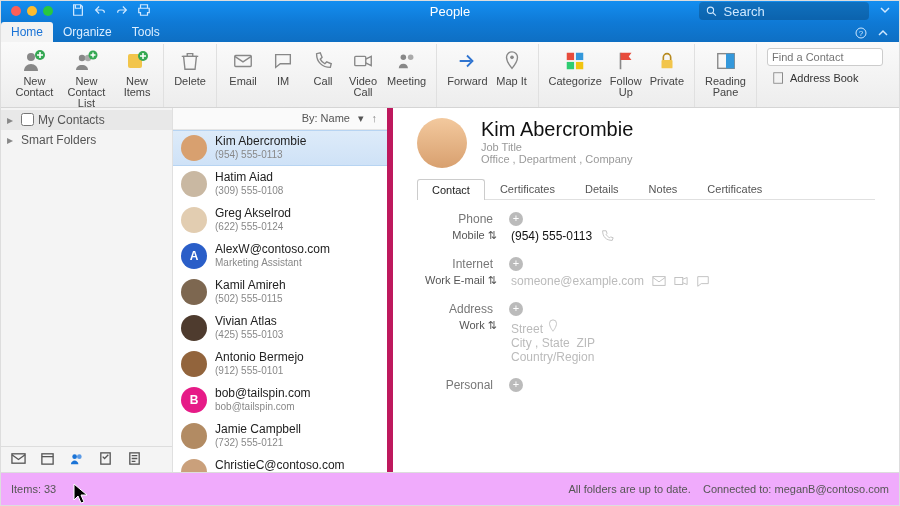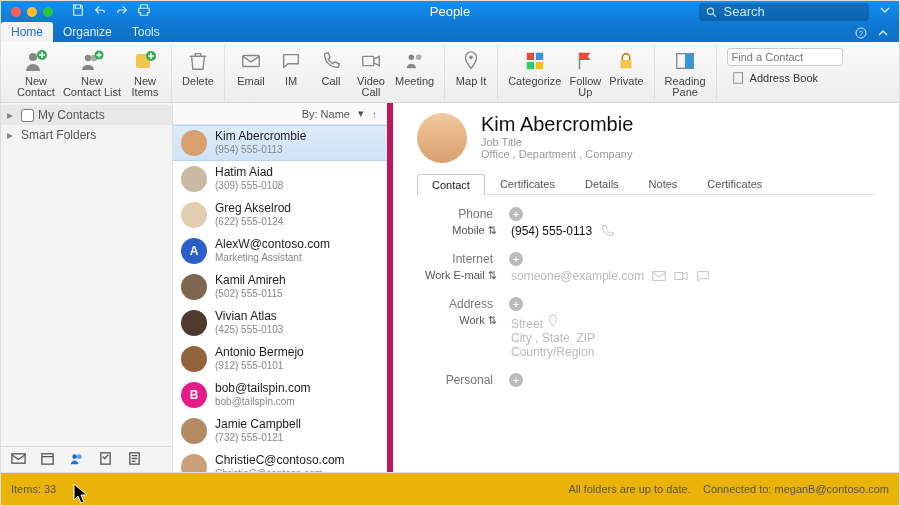--- a/index.html
+++ b/index.html
@@ -62,21 +62,21 @@
   .dsections { margin-top:12px; font-size:12px; }
   .dsection { margin-bottom:14px; }
   .dsec-head { display:flex; align-items:center; gap:6px; color:#888; }
   .dsec-head .name { font-weight:500; color:#777; width:86px; text-align:right; padding-right:10px; }
   .plus { width:14px; height:14px; border-radius:50%; background:#bbb; color:#fff; display:flex; align-items:center; justify-content:center; font-size:11px; line-height:1; }
   .drow { display:flex; align-items:flex-start; gap:8px; margin-top:3px; }
   .drow .label { width:86px; text-align:right; font-size:11px; color:#555; padding-right:6px; }
   .drow .value { color:#111; }
   .drow .ph { color:#bbb; }
   
-  .statusbar { height:18px; background:#eab308; border-top:1px solid #ddd; display:flex; align-items:center; padding:16px 10px; font-size:11px; color:#555;gap:11px; }
+  .statusbar { height:18px; background:#f0abfc; border-top:1px solid #ddd; display:flex; align-items:center; padding:16px 10px; font-size:11px; color:#555;gap:11px; }
   .statusbar .right { margin-left:auto; }
   
   .cursor { position:absolute; left:73px; top:483px; pointer-events:none; }
   #wrap { position:relative; width:900px; height:506px; }
   .icon-stroke{stroke:#555;stroke-width:1.4;fill:none;}
   .micon{width:14px;height:14px;display:inline-block;color:#999;}
 </style>
 </head>
 <body>
 <div id="wrap">
@@ -221,20 +221,28 @@
               <svg viewBox="0 0 24 24" width="22" height="22">
                 <circle cx="8" cy="8" r="3" fill="#888"></circle>
                 <circle cx="16" cy="8" r="3" fill="#aaa"></circle>
                 <path d="M3 20c0-3 2-5 5-5s5 2 5 5" fill="#888"></path>
               </svg>
             </span>
             <span class="lbl">Meeting</span>
           </div>
   </div>
   <div class="group">
+    <div class="rbtn">
+            <span class="ic">
+              <svg viewBox="0 0 24 24" width="22" height="22">
+                <path d="M4 12h12M12 6l6 6-6 6" stroke="#2F74D0" stroke-width="2" fill="none"></path>
+              </svg>
+            </span>
+            <span class="lbl">Forward</span>
+          </div>
     <div class="rbtn">
             <span class="ic">
               <svg viewBox="0 0 24 24" width="22" height="22">
                 <path d="M12 2a6 6 0 0 1 6 6c0 5-6 12-6 12S6 13 6 8a6 6 0 0 1 6-6z" fill="none" stroke="#888" stroke-width="1.5"></path>
                 <circle cx="12" cy="8" r="2" fill="#888"></circle>
               </svg>
             </span>
             <span class="lbl">Map It</span>
           </div>
   </div>

